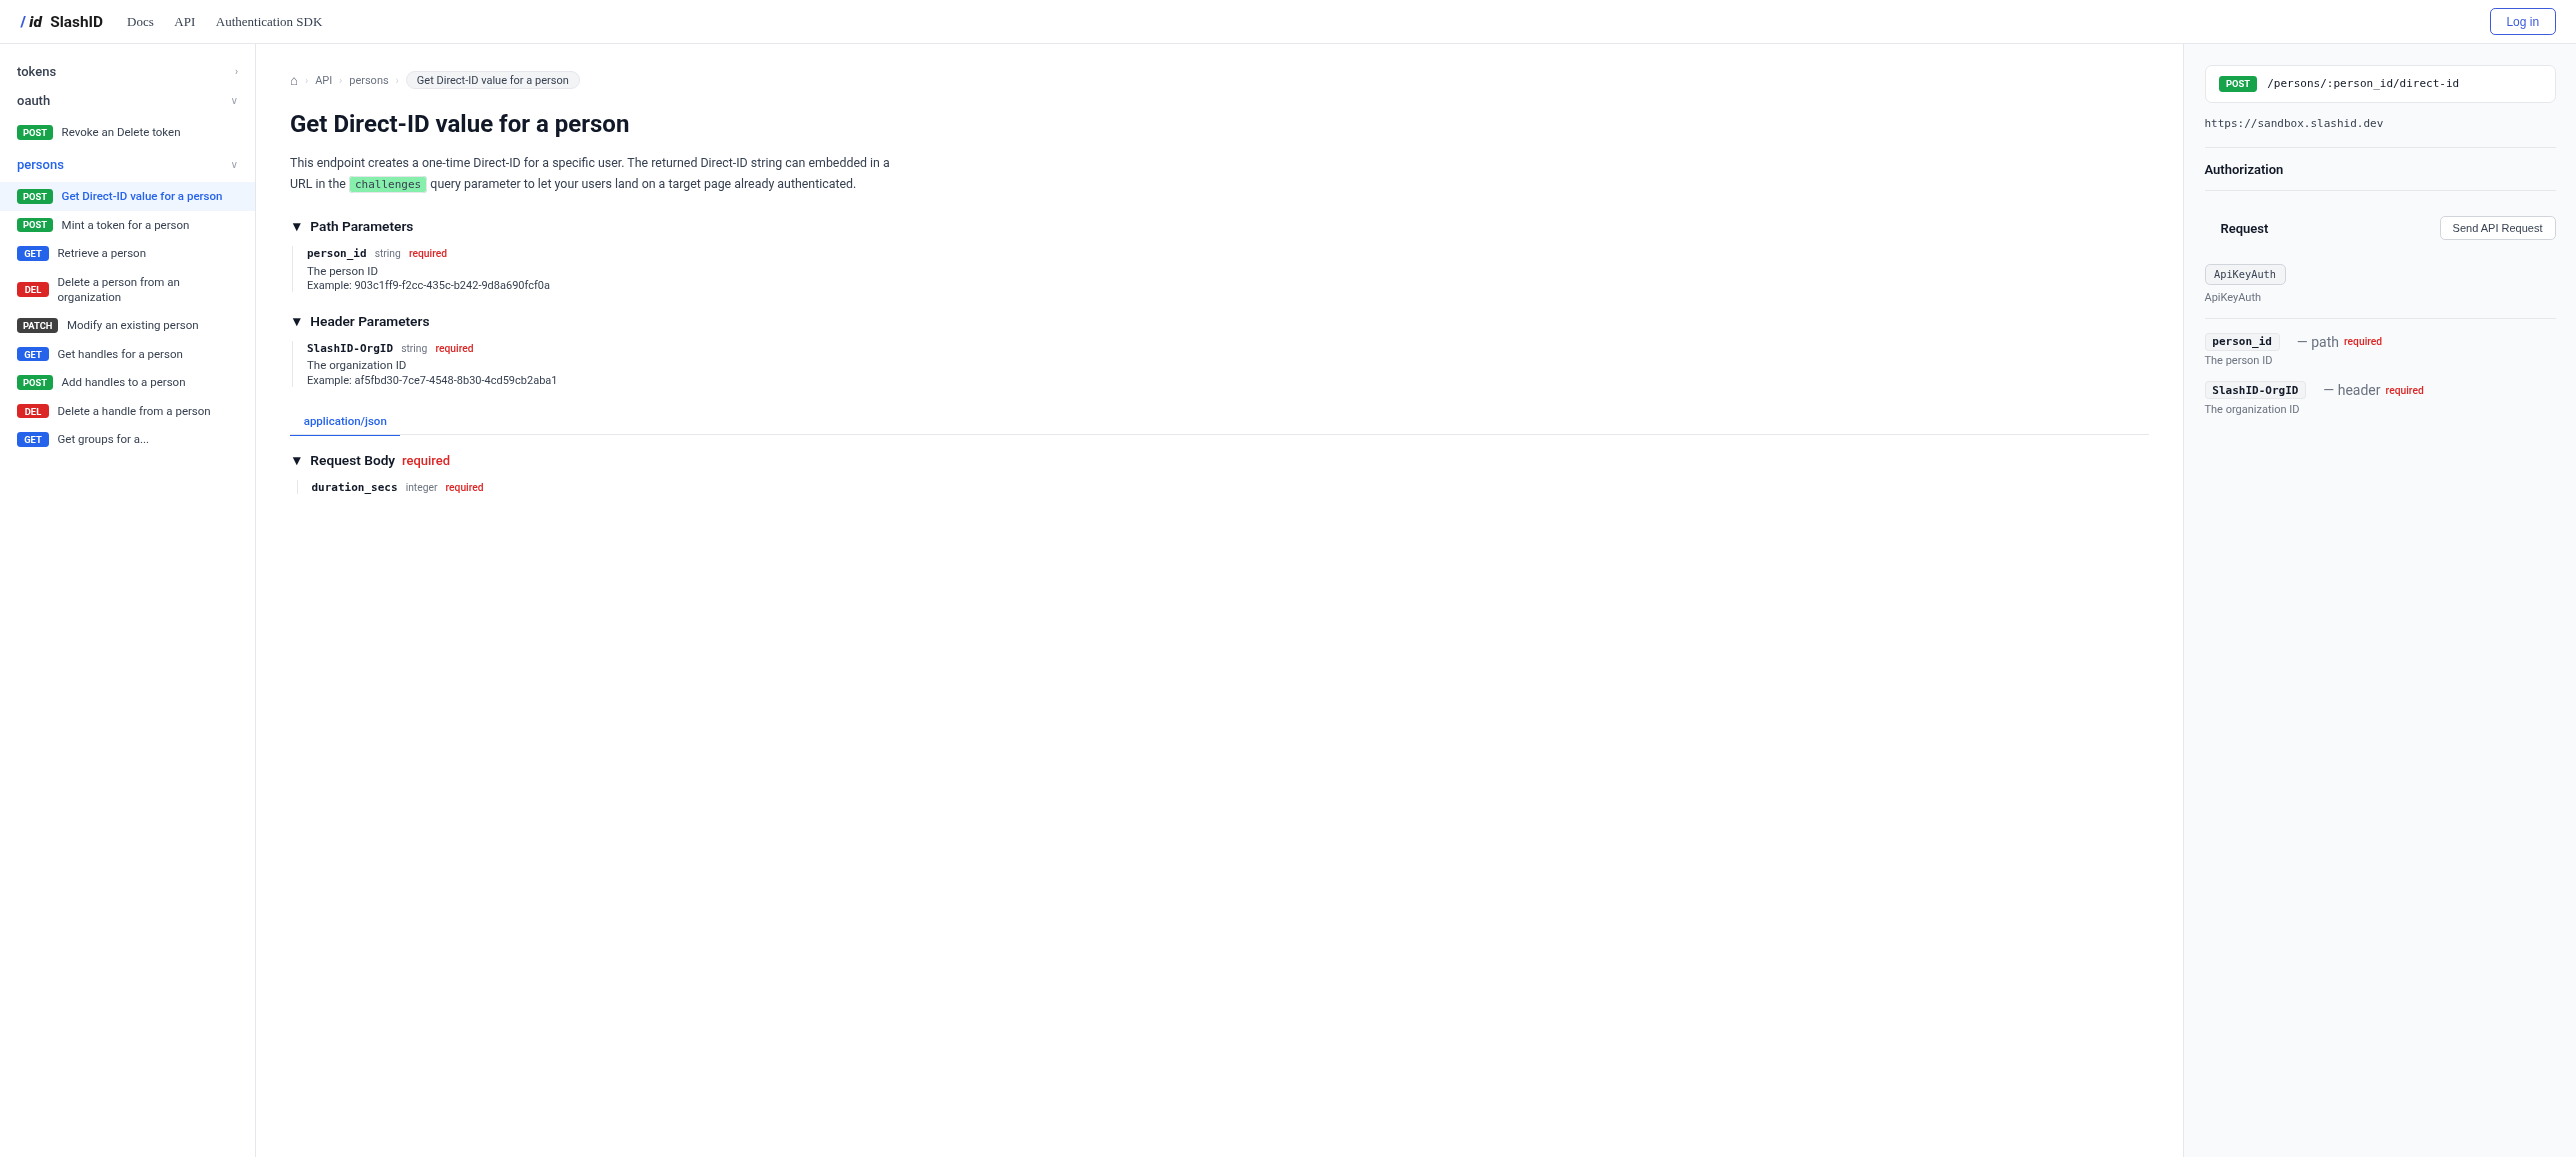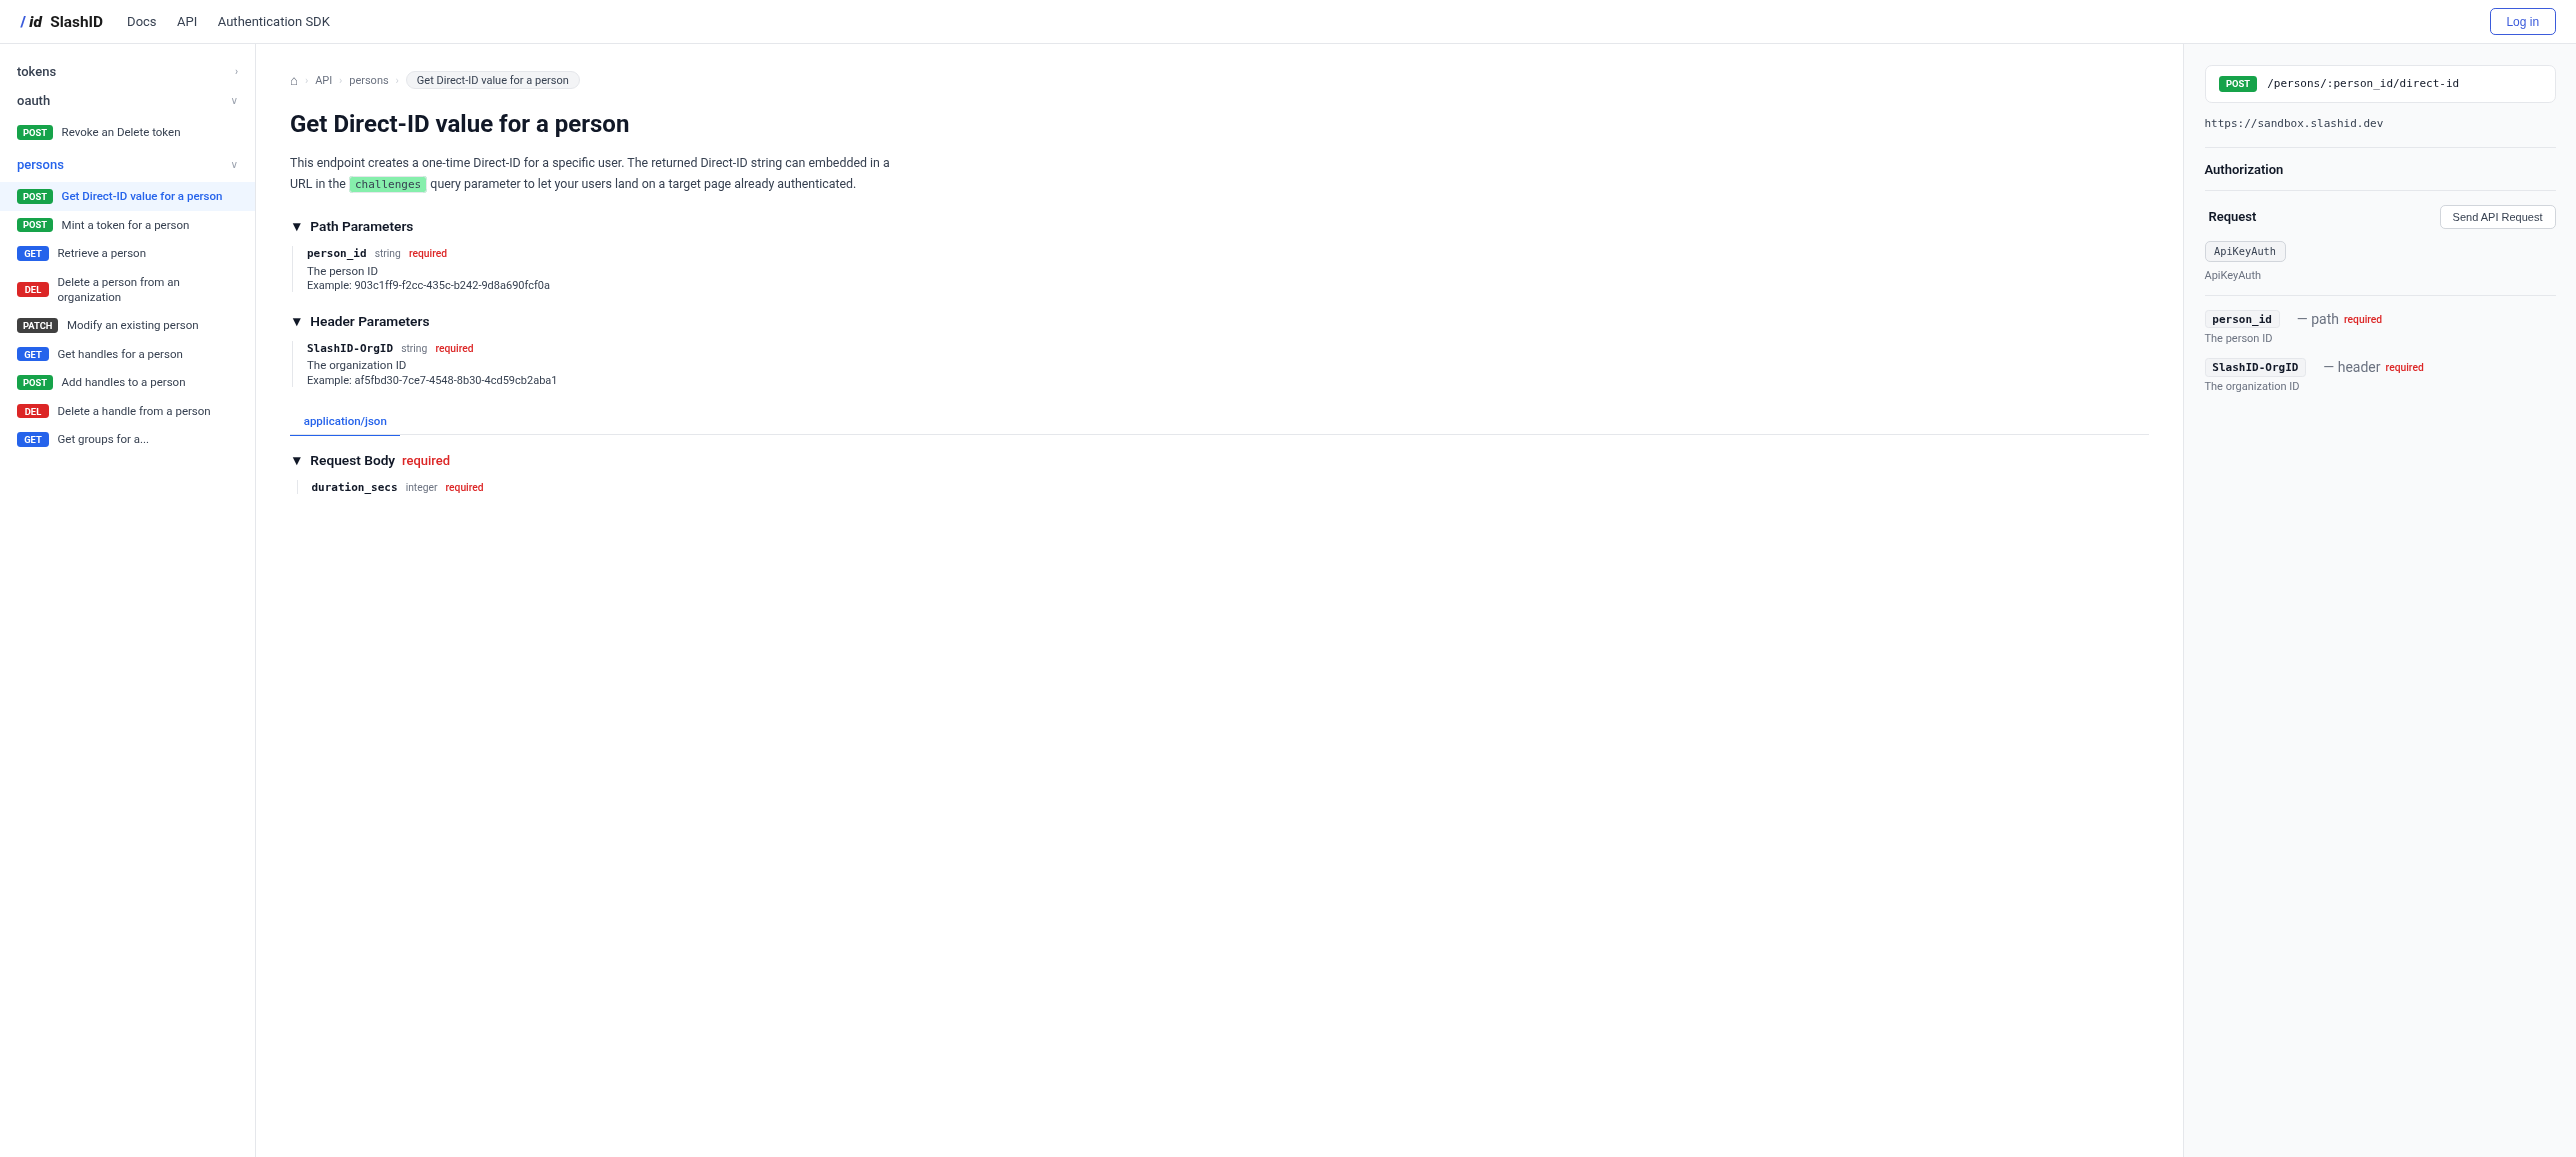--- a/index.html
+++ b/index.html
@@ -5,21 +5,21 @@
     * { box-sizing: border-box; margin: 0; padding: 0; }
     body { font-family: -apple-system, BlinkMacSystemFont, 'Segoe UI', Roboto, sans-serif; font-size: 12px; color: #1a1a1a; background: #fff; }
 
     
     .topnav {
       display: flex; align-items: center; padding: 0 20.5px; height: 44px;
       border-bottom: 0.9px solid #e5e7eb; background: #fff;
     }
     .topnav-logo { display: flex; align-items: center; gap: 3.4px; font-weight: 700; font-size: 15.4px; color: #1a1a1a; margin-right: 24px; }
     .topnav-links { display: flex; gap: 20.5px; align-items: center; }
-    .topnav-links a { color: #374151; text-decoration: none; font-size: 13px; }
+    .topnav-links a { color: #374151; text-decoration: none; font-size: 13px; font-family: Liberation Serif, serif; }
     .topnav-login { margin-left: auto; border: 1.3px solid #3b5bdb; color: #3b5bdb; background: #fff; padding: 5.1px 15.4px; border-radius: 5.1px; font-size: 12px; cursor: pointer; font-weight: 500; }
 
     
     .layout { display: flex; height: calc(100vh - 44px); overflow: hidden; }
 
     
     .sidebar { width: 256px; min-width: 256px; border-right: 0.9px solid #e5e7eb; overflow-y: auto; background: #fff; padding: 13.7px 0; }
     .sidebar-section-header {
       display: flex; align-items: center; justify-content: space-between;
       padding: 6.8px 17px; cursor: pointer; font-size: 13px; color: #374151; font-weight: 500;
@@ -299,21 +299,21 @@
       <span class="endpoint-path">/persons/:person_id/direct-id</span>
     </div>
 
     <div class="sandbox-url">https://sandbox.slashid.dev</div>
 
     <div class="right-divider"></div>
     <div class="right-section-title">Authorization</div>
     <div class="right-divider"></div>
 
     <div class="right-request-header">
-      <span class="right-section-title" style="margin:4px">Request</span>
+      <span class="right-section-title" style="margin:16px">Request</span>
       <button class="send-btn">Send API Request</button>
     </div>
 
     <div>
       <span class="auth-chip">ApiKeyAuth</span>
     </div>
     <div class="auth-sub">ApiKeyAuth</div>
 
     <div class="right-divider"></div>
 

